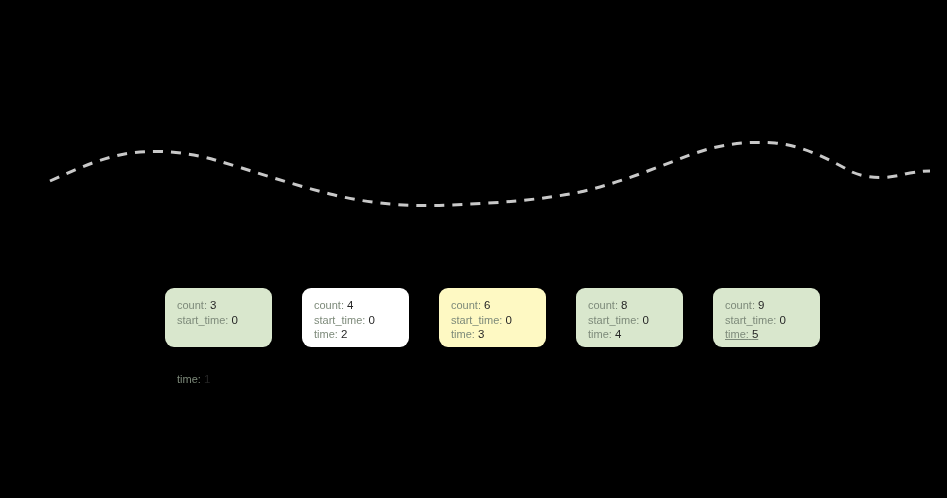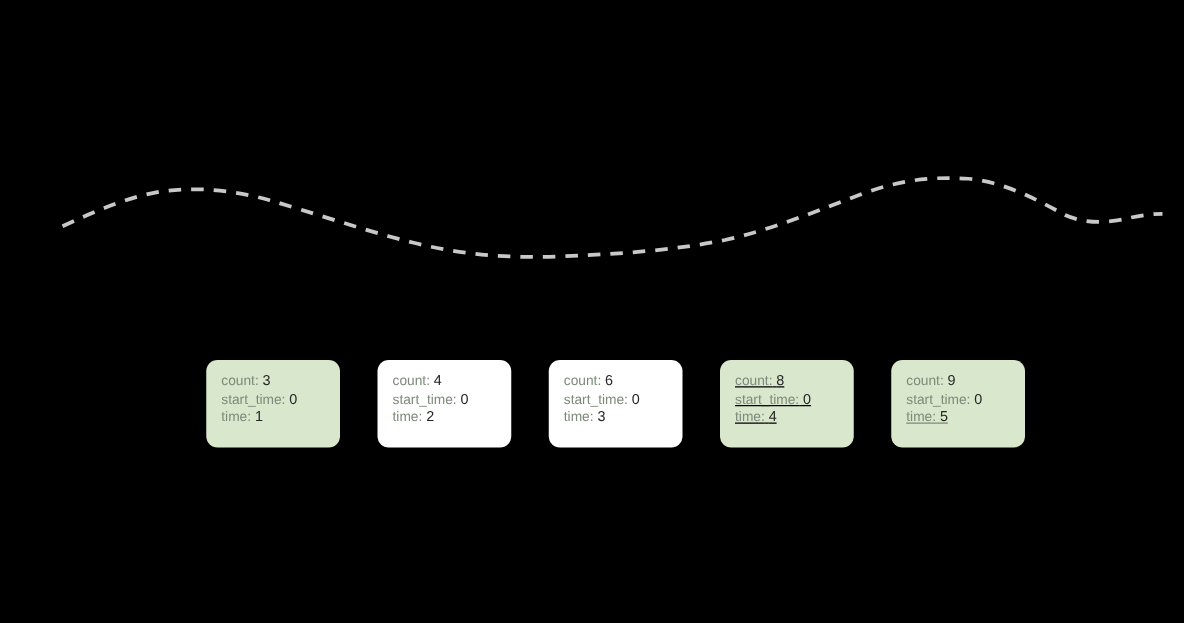--- a/index.html
+++ b/index.html
@@ -27,21 +27,21 @@
   #cards-row {
     position: absolute;
     left: 165px;
     top: 288px;
     display: flex;
     flex-direction: row;
     gap: 30px;
   }
   .event-card {
     width: 107px;
-    height: 70px;
+    height: 59px;
     box-sizing: border-box;
     background: #d9e7cd;
     border-radius: 9px;
     padding: 10px 0 0 12px;
   }
   .card-line {
     font-size: 11px;
     line-height: 14.5px;
     color: #7d8a7a;
     white-space: nowrap;
@@ -57,33 +57,33 @@
 <div id="canvas" style="width: 947px; height: 498px; background: rgb(0, 0, 0);">
 
   <svg id="wave-layer" viewBox="0 0 947 498" preserveAspectRatio="none">
     <path id="wave-path" fill="none" stroke="#c8c8c8" stroke-width="3" stroke-linecap="butt" stroke-dasharray="10 8" d="M 50 181 C 78 168, 104 157, 130 153 C 160 149, 190 153, 215 160 C 250 170, 290 184, 330 194 C 370 204, 410 207, 450 205 C 500 203, 540 200, 580 192 C 620 183, 655 168, 690 155 C 720 144, 745 141, 775 143 C 805 146, 830 160, 852 172 C 870 180, 890 178, 905 174 C 915 172, 924 171, 930 171"></path>
   </svg>
 
   <div id="cards-row">
       <div class="event-card" style="background: rgb(217, 231, 205);">
         <div class="card-line" style="color: rgb(125, 138, 122);"><span class="lab">count:</span> <span class="val" style="color: rgb(38, 38, 38);">3</span></div>
         <div class="card-line" style="color: rgb(125, 138, 122);"><span class="lab">start_time:</span> <span class="val" style="color: rgb(38, 38, 38);">0</span></div>
-        <div class="card-line" style="color: rgb(125, 138, 122);"><span class="lab">time:</span> <span class="val" style="color: rgb(38, 38, 38);">1</span></div>
+        <div class="card-line" style="color: rgb(125, 138, 122); margin-top: 45px;"><span class="lab">time:</span> <span class="val" style="color: rgb(38, 38, 38);">1</span></div>
       </div>
       <div class="event-card" style="background: #ffffff;">
         <div class="card-line" style="color: rgb(125, 138, 122);"><span class="lab">count:</span> <span class="val" style="color: rgb(38, 38, 38);">4</span></div>
         <div class="card-line" style="color: rgb(125, 138, 122);"><span class="lab">start_time:</span> <span class="val" style="color: rgb(38, 38, 38);">0</span></div>
         <div class="card-line" style="color: rgb(125, 138, 122);"><span class="lab">time:</span> <span class="val" style="color: rgb(38, 38, 38);">2</span></div>
       </div>
-      <div class="event-card" style="background: #ffffff;">
+      <div class="event-card" style="background: #fef9c3;">
         <div class="card-line" style="color: rgb(125, 138, 122);"><span class="lab">count:</span> <span class="val" style="color: rgb(38, 38, 38);">6</span></div>
         <div class="card-line" style="color: rgb(125, 138, 122);"><span class="lab">start_time:</span> <span class="val" style="color: rgb(38, 38, 38);">0</span></div>
         <div class="card-line" style="color: rgb(125, 138, 122);"><span class="lab">time:</span> <span class="val" style="color: rgb(38, 38, 38);">3</span></div>
       </div>
-      <div class="event-card" style="background: rgb(217, 231, 205); text-decoration: underline;">
+      <div class="event-card" style="background: rgb(217, 231, 205);">
         <div class="card-line" style="color: rgb(125, 138, 122);"><span class="lab">count:</span> <span class="val" style="color: rgb(38, 38, 38);">8</span></div>
         <div class="card-line" style="color: rgb(125, 138, 122);"><span class="lab">start_time:</span> <span class="val" style="color: rgb(38, 38, 38);">0</span></div>
         <div class="card-line" style="color: rgb(125, 138, 122);"><span class="lab">time:</span> <span class="val" style="color: rgb(38, 38, 38);">4</span></div>
       </div>
       <div class="event-card" style="background: rgb(217, 231, 205);">
         <div class="card-line" style="color: rgb(125, 138, 122);"><span class="lab">count:</span> <span class="val" style="color: rgb(38, 38, 38);">9</span></div>
         <div class="card-line" style="color: rgb(125, 138, 122);"><span class="lab">start_time:</span> <span class="val" style="color: rgb(38, 38, 38);">0</span></div>
         <div class="card-line" style="color: rgb(125, 138, 122); text-decoration: underline;"><span class="lab">time:</span> <span class="val" style="color: rgb(38, 38, 38);">5</span></div>
       </div>
     </div>

